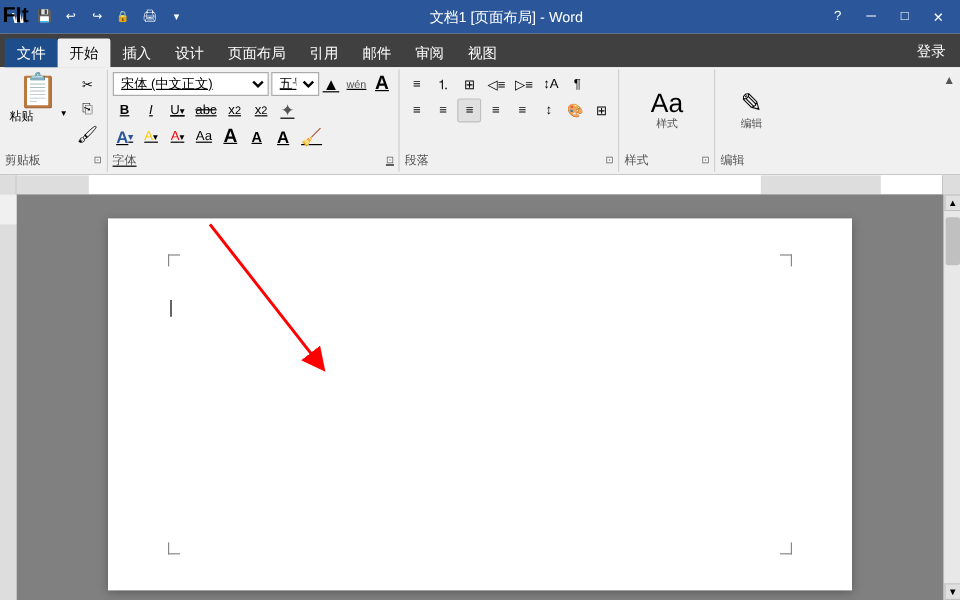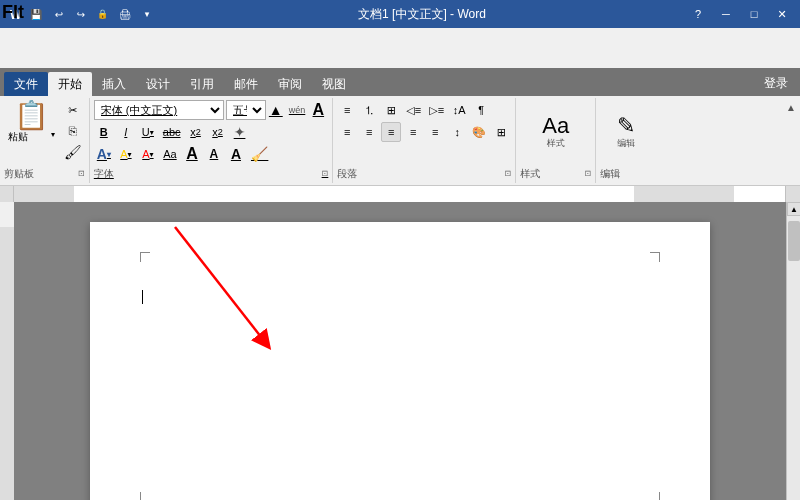--- a/index.html
+++ b/index.html
@@ -13,22 +13,22 @@
     }
     #titlebar-left { display: flex; align-items: center; gap: 4px; }
     #titlebar-center { flex: 1; text-align: center; font-size: 12px; color: white; }
     #titlebar-right { display: flex; align-items: center; gap: 8px; }
     .title-icon { width: 16px; height: 16px; display: inline-flex; align-items: center; justify-content: center; }
     .qat-btn { width: 18px; height: 18px; display: inline-flex; align-items: center; justify-content: center; cursor: pointer; font-size: 10px; color: white; }
     .win-btn { width: 20px; height: 20px; display: inline-flex; align-items: center; justify-content: center; cursor: pointer; font-size: 11px; color: white; }
 
     
     #ribbon-tabs {
-      width: 100%; height: 28px; background: #737373;
-      display: flex; align-items: flex-end; padding: 0 4px; margin-top: 40px;
+      width: 100%; height: 28px; background: #404040;
+      display: flex; align-items: flex-end; padding: 0 4px;
     }
     .ribbon-tab {
       padding: 4px 10px; font-size: 12px; cursor: pointer; color: white;
       border-radius: 2px 2px 0 0; height: 24px; display: flex; align-items: center;
     }
     .ribbon-tab.active { background: #f0f0f0; color: #000; }
     #login-btn { margin-left: auto; color: white; font-size: 12px; padding: 4px 8px; cursor: pointer; }
 
     
     #ribbon {
@@ -148,34 +148,35 @@
       </svg>
     </div>
 
     <div class="qat-btn">💾</div>
     <div class="qat-btn">↩</div>
     <div class="qat-btn">↪</div>
     <div class="qat-btn" style="font-size:9px;">🔒</div>
     <div class="qat-btn">🖨</div>
     <div class="qat-btn" style="font-size:9px;">▾</div>
   </div>
-  <div id="titlebar-center">文档1 [中文正文] - Word</div>
+  <div id="titlebar-center">文档1 [页面布局] - Word</div>
   <div id="titlebar-right">
     <div class="win-btn">?</div>
     <div class="win-btn">─</div>
     <div class="win-btn">□</div>
     <div class="win-btn" id="close-btn">✕</div>
   </div>
 </div>
 
 <div id="ribbon-tabs">
   <div class="ribbon-tab" style="background:#1e4d8c; color:white;">文件</div>
   <div class="ribbon-tab active">开始</div>
   <div class="ribbon-tab">插入</div>
   <div class="ribbon-tab">设计</div>
+  <div class="ribbon-tab">页面布局</div>
   <div class="ribbon-tab">引用</div>
   <div class="ribbon-tab">邮件</div>
   <div class="ribbon-tab">审阅</div>
   <div class="ribbon-tab">视图</div>
   <div id="login-btn">登录</div>
 </div>
 
 <div id="ribbon">
 
   <div class="ribbon-group" id="grp-clipboard">

